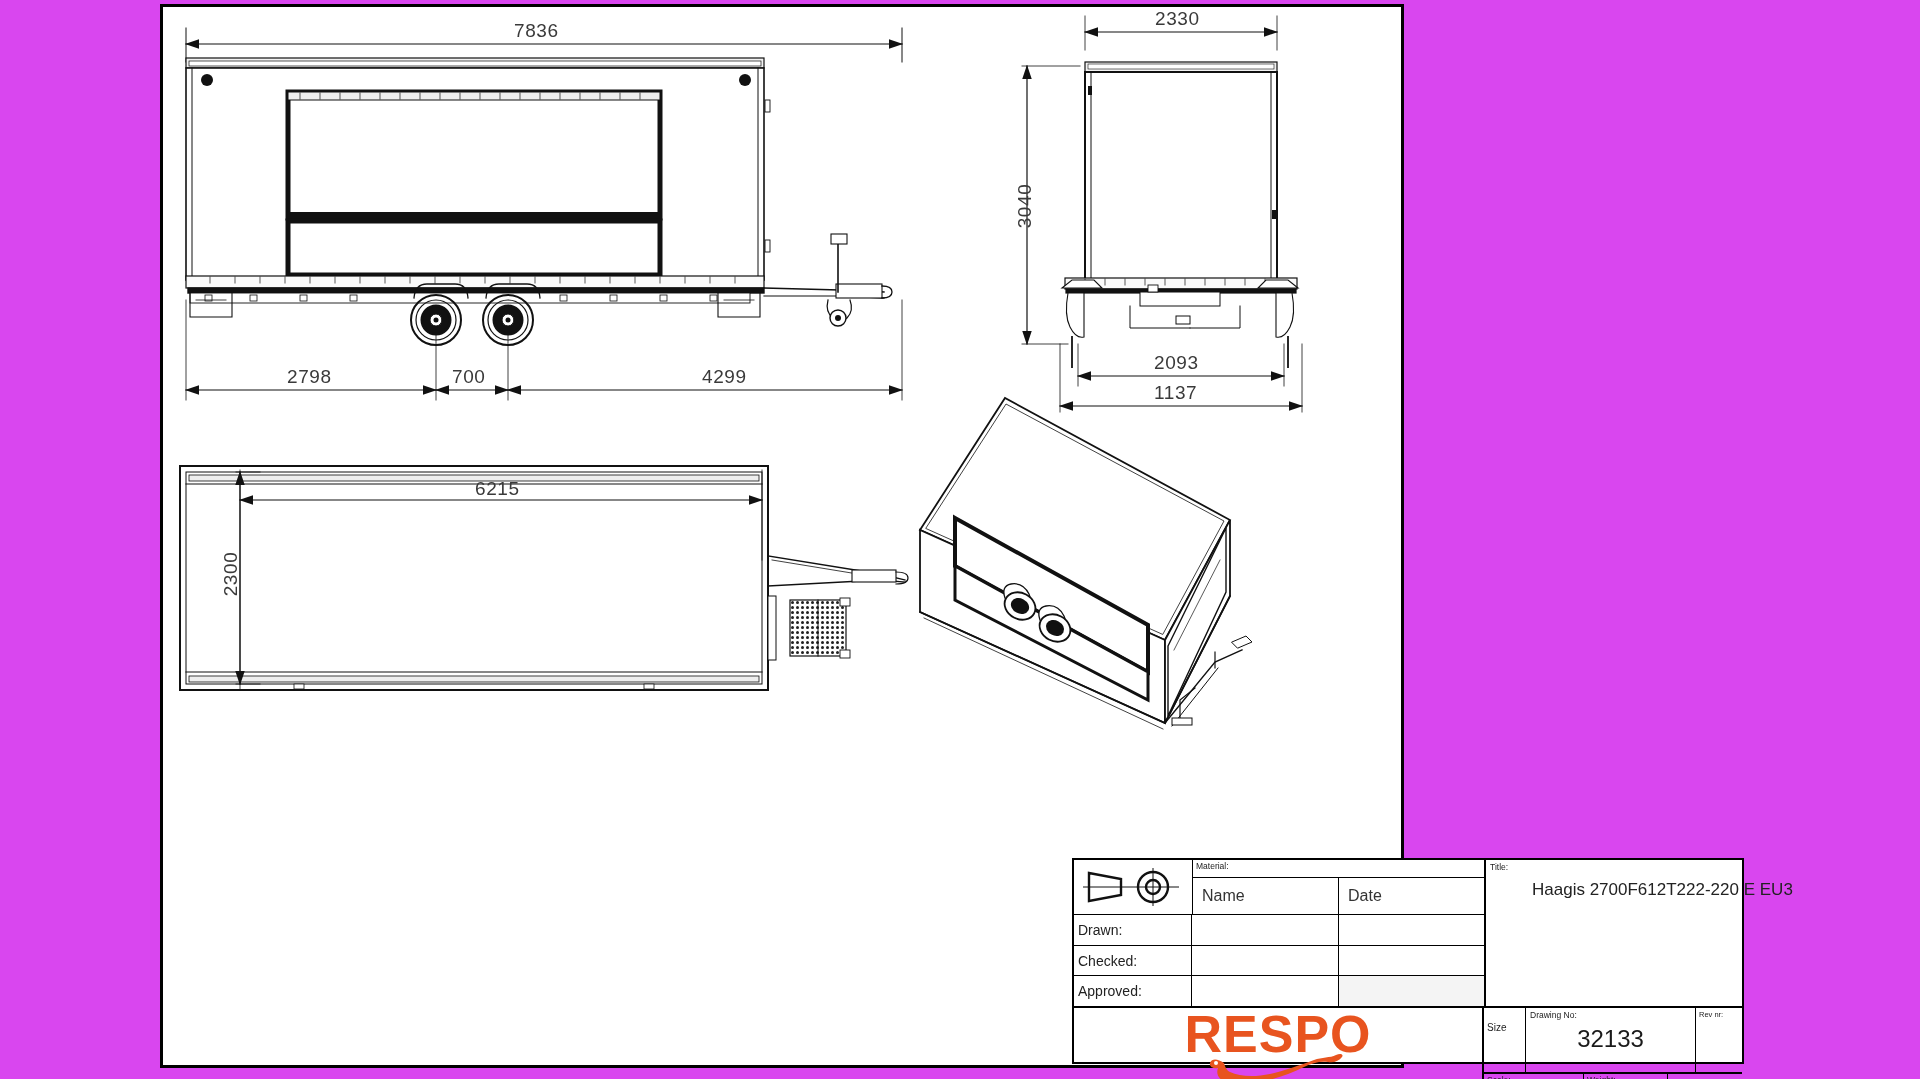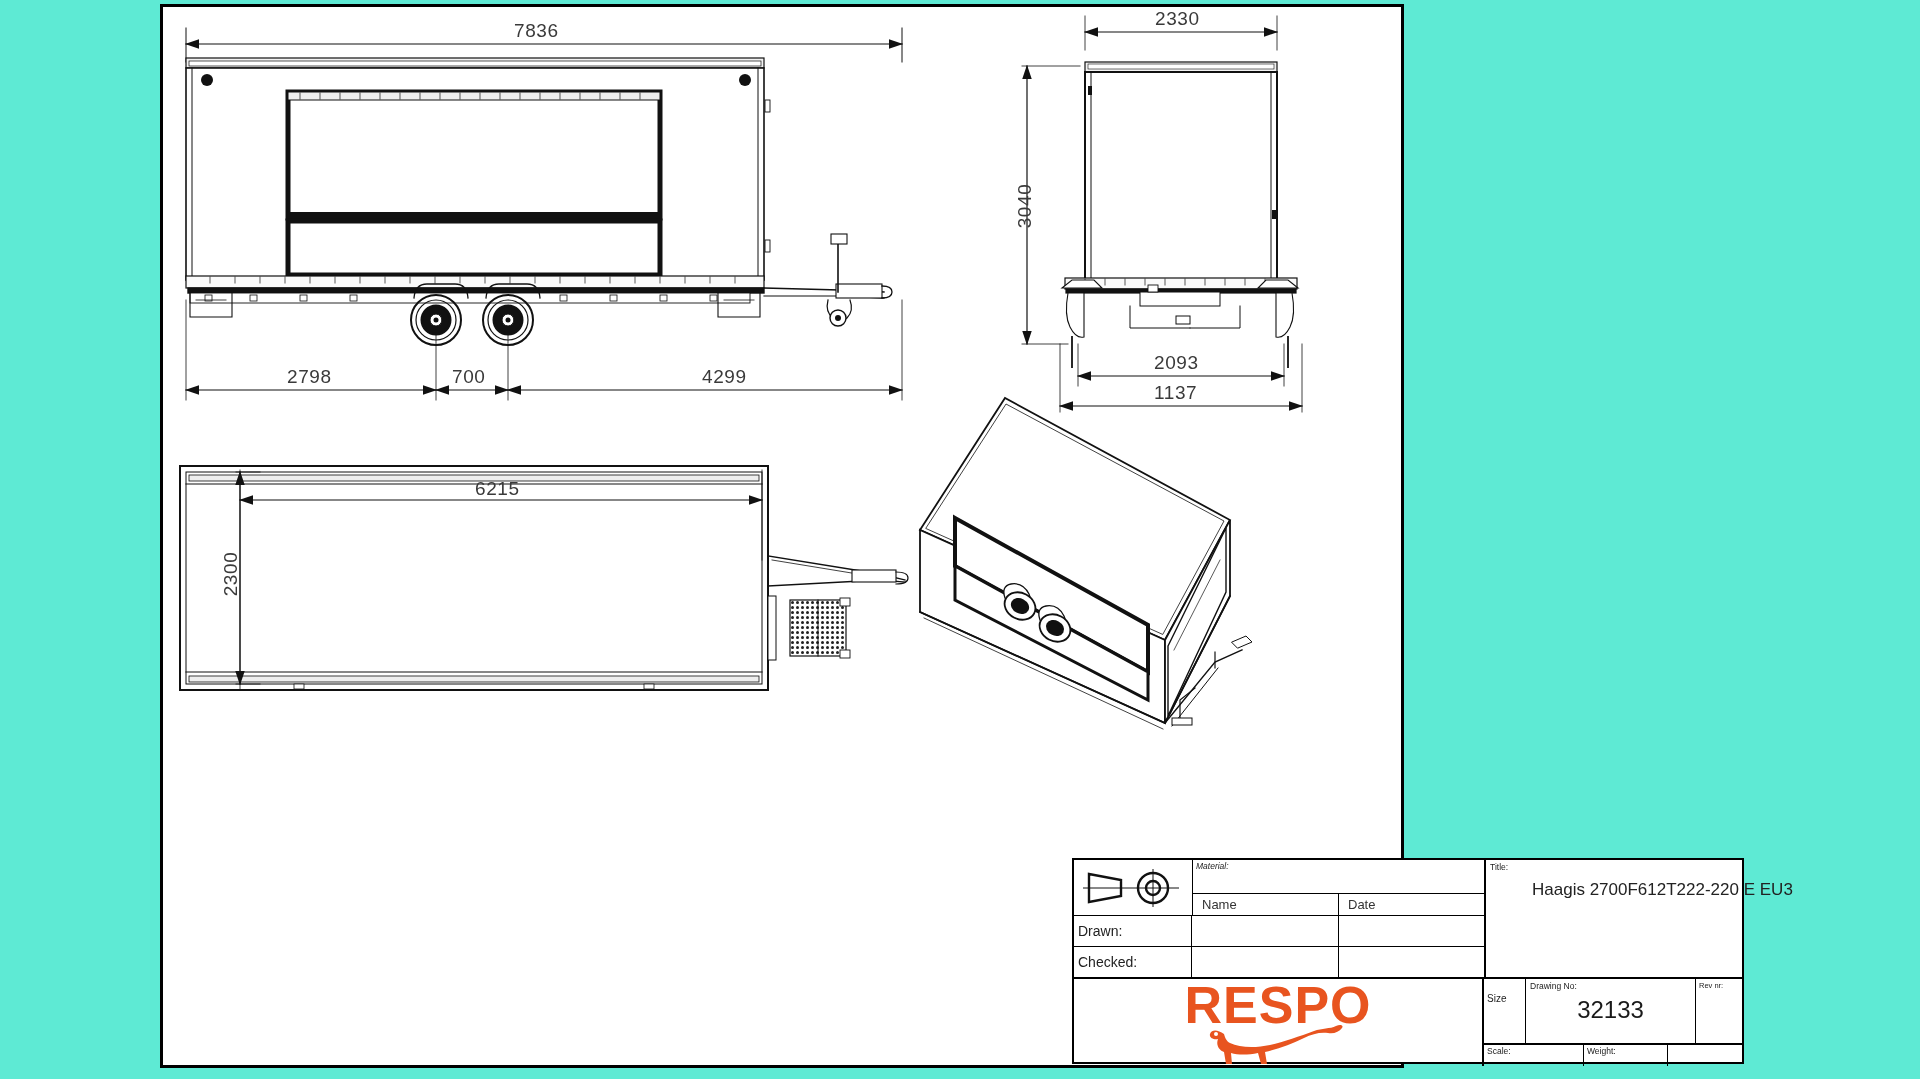--- a/index.html
+++ b/index.html
@@ -6,21 +6,21 @@
   html, body {
     margin: 0;
     padding: 0;
     background: #ffffff;
     font-family: "Liberation Sans", sans-serif;
   }
   #page {
     position: relative;
     width: 1920px;
     height: 1079px;
-    background: #5eead4;
+    background: #d946ef;
     overflow: hidden;
   }
   
   #frame {
     position: absolute;
     left: 160px;
     top: 4px;
     width: 1244px;
     height: 1064px;
     border: 3px solid #000;
@@ -69,39 +69,38 @@
   .proj-sym {
     width: 118px;
     border-right: 1.6px solid #000;
     border-bottom: 1.6px solid #000;
     display: flex;
     align-items: center;
     justify-content: center;
   }
   .proj-names { flex: 1; display: flex; flex-direction: column; }
   .mat-cell {
-    height: 34px;
+    height: 18px;
     border-bottom: 1.6px solid #000;
     font-size: 8.5px;
     color: #222;
     padding: 1px 0 0 3px;
     box-sizing: border-box;
-    font-style: italic;
   }
   .namedate {
     flex: 1;
     display: flex;
     border-bottom: 1.6px solid #000;
   }
   .nd-cell {
     flex: 1;
     display: flex;
     align-items: center;
     padding-left: 9px;
-    font-size: 13px;
+    font-size: 16px;
     color: #333;
     box-sizing: border-box;
   }
   .nd-cell.first { border-right: 1.6px solid #000; }
 
   .sig-row { height: 30px; display: flex; border-bottom: 1.6px solid #000; }
   .sig-row:last-of-type { border-bottom: none; }
   .sig-label {
     width: 118px;
     border-right: 1.6px solid #000;
@@ -521,20 +520,25 @@
         <div class="sig-row">
           <div class="sig-label">Drawn:</div>
           <div class="sig-blank"></div>
           <div class="sig-blank"></div>
         </div>
         <div class="sig-row">
           <div class="sig-label">Checked:</div>
           <div class="sig-blank"></div>
           <div class="sig-blank"></div>
         </div>
+        <div class="sig-row">
+          <div class="sig-label">Approved:</div>
+          <div class="sig-blank"></div>
+          <div class="sig-blank shaded"></div>
+        </div>
       </div>
 
       <div class="tb-right">
         <div class="title-cell">
           <div class="lbl">Title:</div>
           <div class="title-text">Haagis 2700F612T222-220 E EU3</div>
         </div>
       </div>
     </div>
 

